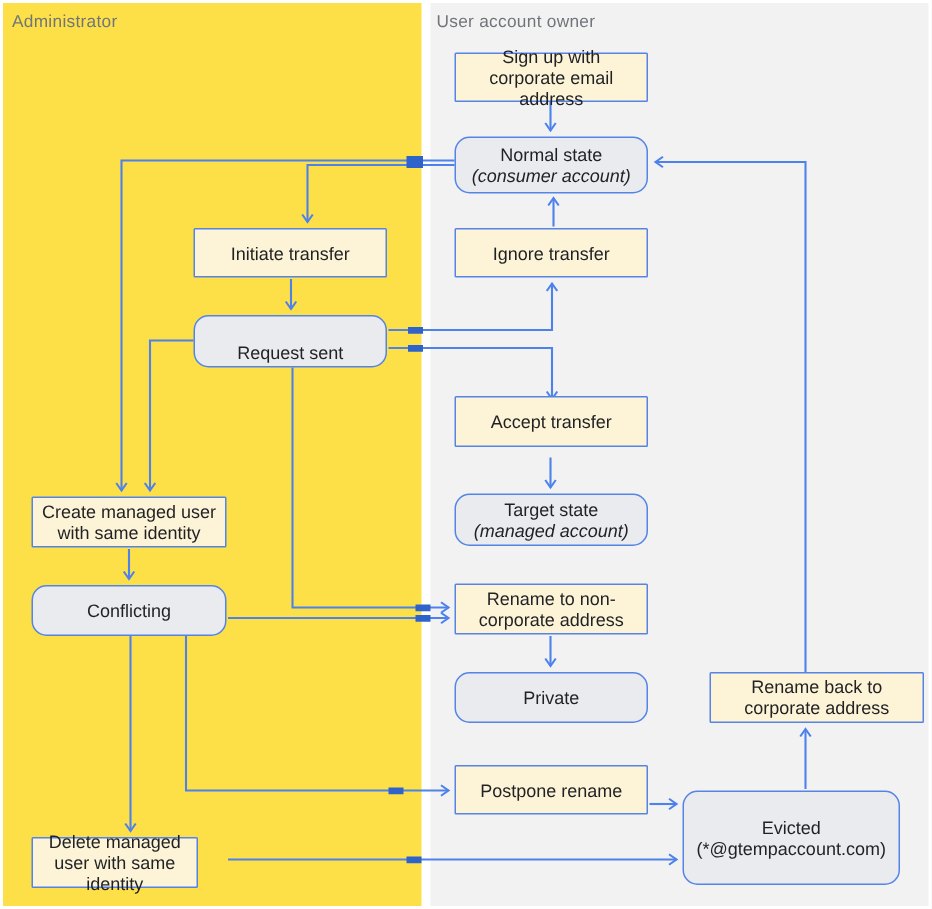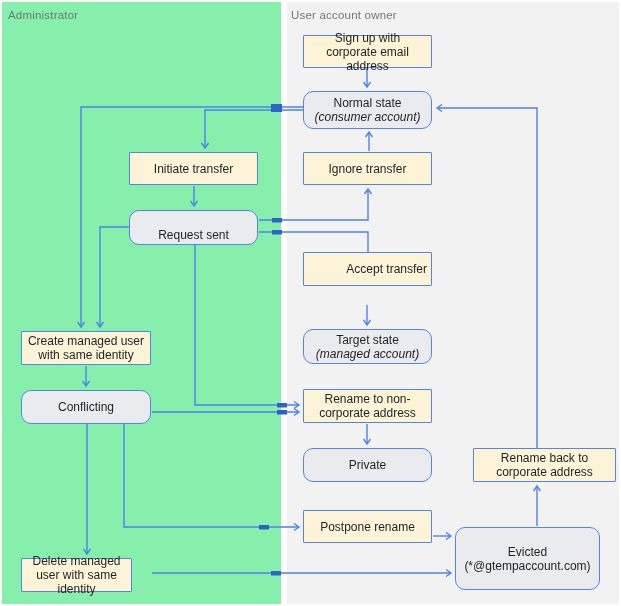--- a/index.html
+++ b/index.html
@@ -1,21 +1,21 @@
 <!DOCTYPE html>
 <html><head>
 <meta charset="utf-8">
 <style>
   html,body{margin:0;padding:0;}
   body{
     width:621px;height:606px;position:relative;overflow:hidden;
     font-family:"Liberation Sans",sans-serif;background:#ffffff;
   }
   .lane{position:absolute;top:2px;height:602px;}
-  .lane-admin{left:2px;width:279px;background:#86efac;}
+  .lane-admin{left:2px;width:279px;background:#fde047;}
   .lane-owner{left:287px;width:332px;background:#f2f2f3;}
   .lane-label{
     position:absolute;top:7px;font-size:11.5px;color:#71757a;letter-spacing:.2px;
   }
   .lane-admin .lane-label{left:6px;}
   .lane-owner .lane-label{left:4px;}
   .node{
     position:absolute;display:flex;flex-direction:column;align-items:center;justify-content:center;
     text-align:center;font-size:12px;line-height:14px;color:#1f2124;
     box-sizing:border-box;padding:2px 4px;
@@ -87,21 +87,21 @@
 </div>
 
 <div class="node action" style="left:303px;top:152px;width:129px;height:33px;">
   <span>Ignore transfer</span>
 </div>
 
 <div class="node state" style="left:129px;top:210px;width:129px;height:35px;justify-content:flex-end;">
   <span>Request sent</span>
 </div>
 
-<div class="node action" style="left:303px;top:252px;width:129px;height:34px;align-items:flex-end;">
+<div class="node action" style="left:303px;top:264px;width:129px;height:34px;">
   <span>Accept transfer</span>
 </div>
 
 <div class="node state" style="left:303px;top:329px;width:129px;height:35px;">
   <span>Target state</span>
   <span class="em">(managed account)</span>
 </div>
 
 <div class="node action" style="left:21px;top:331px;width:130px;height:34px;">
   <span>Create managed user with same identity</span>

